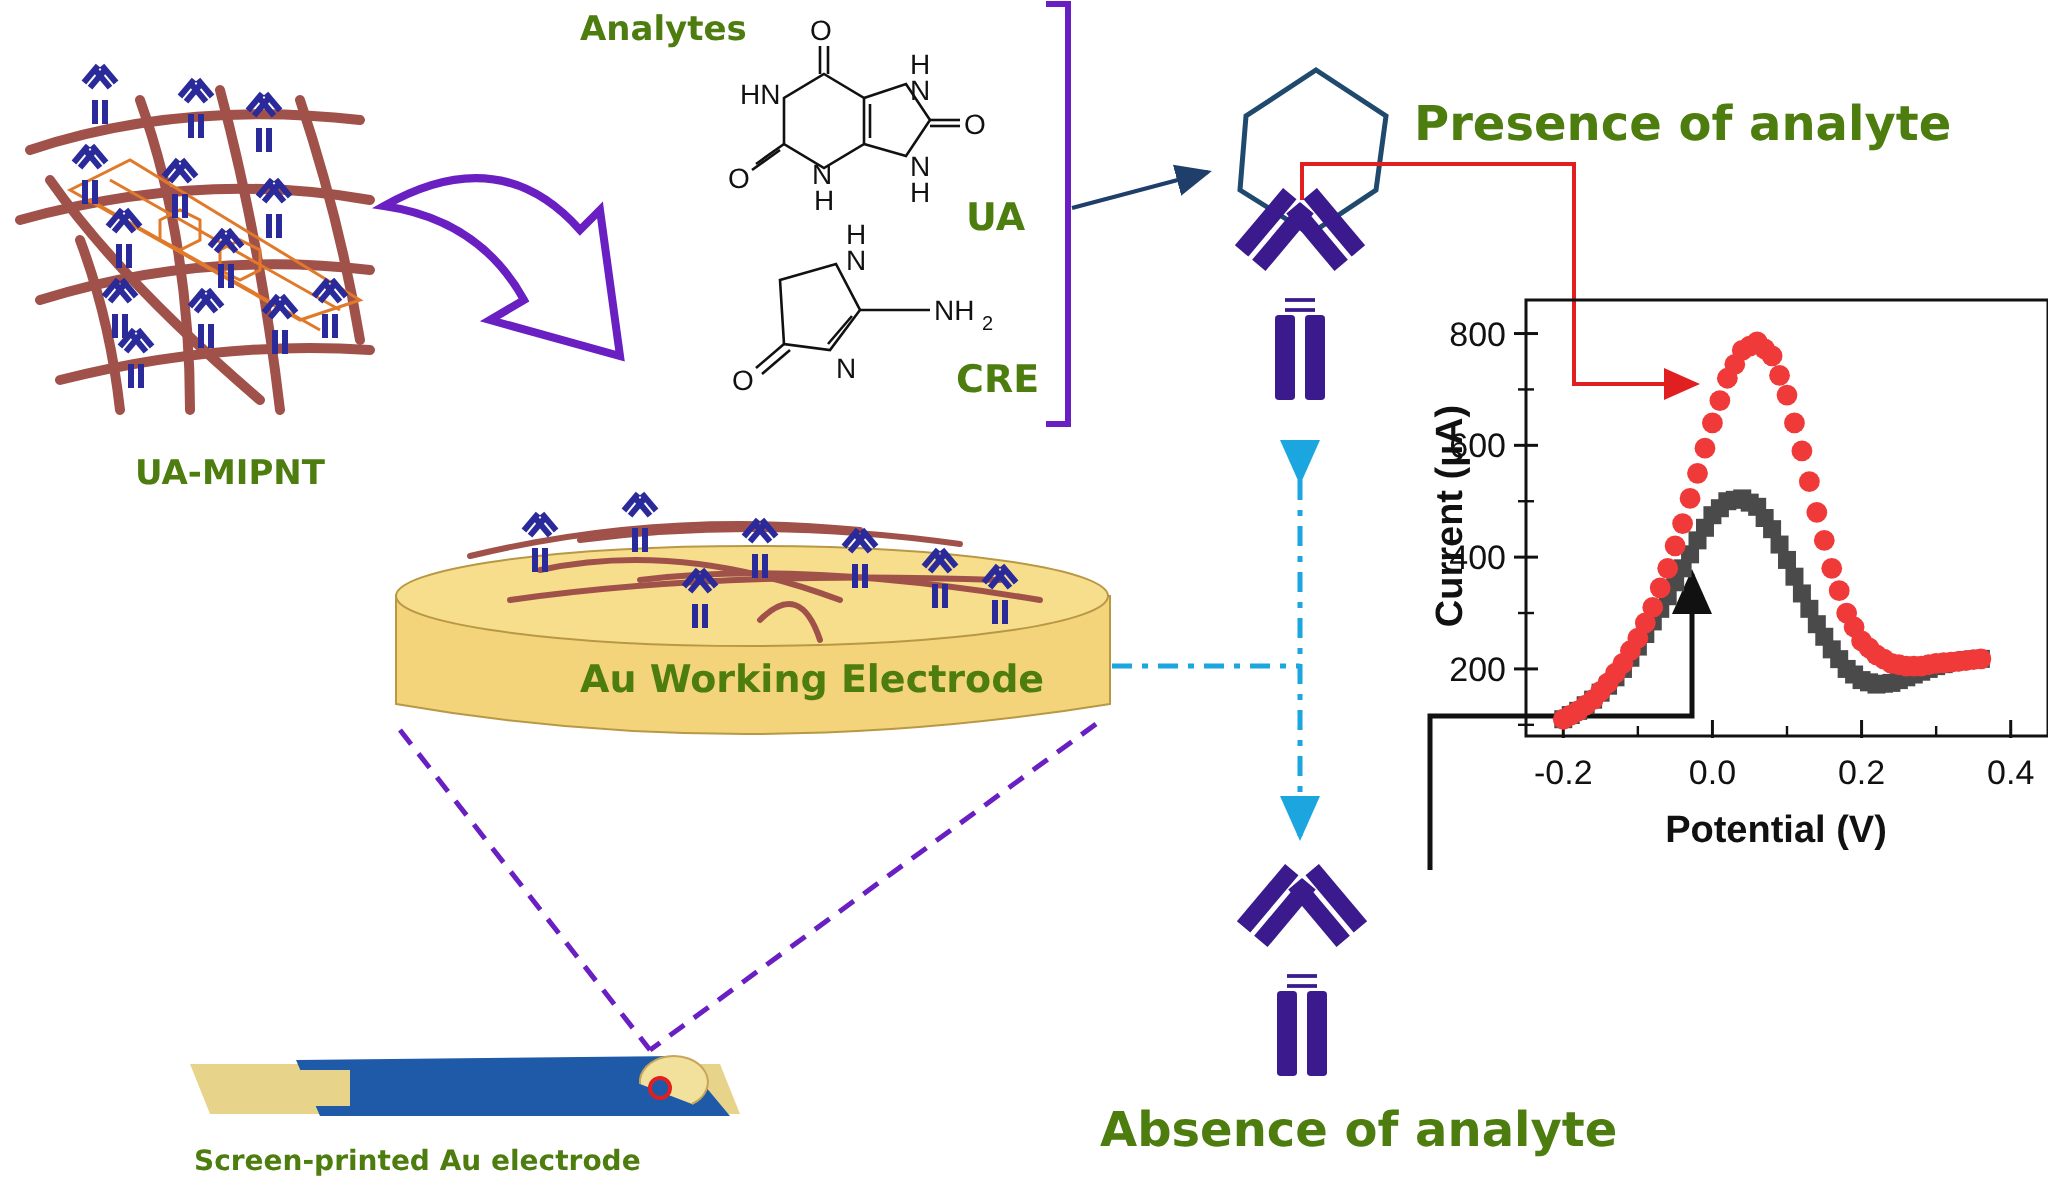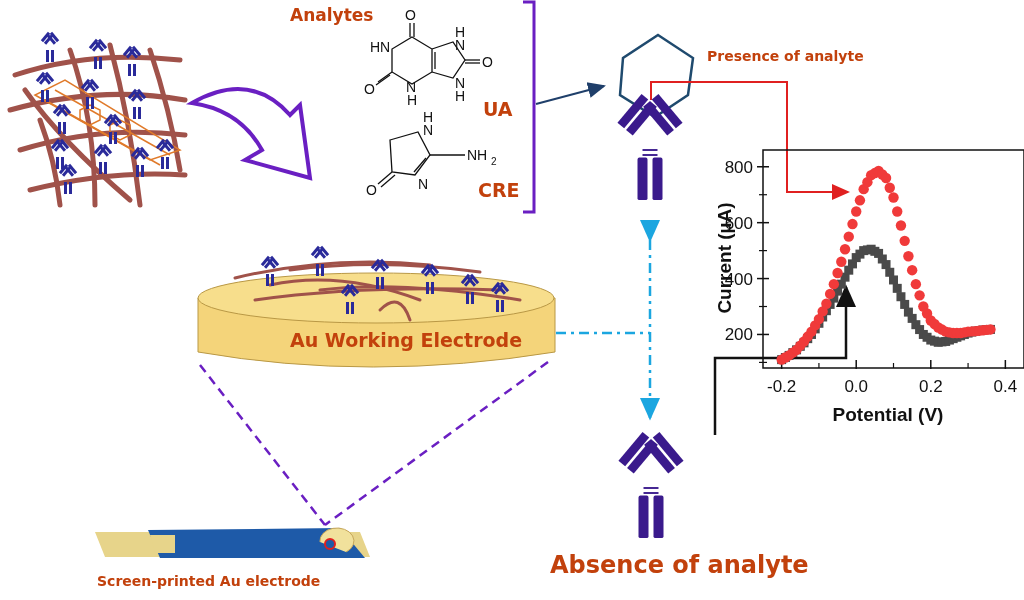--- a/index.html
+++ b/index.html
@@ -1,17 +1,17 @@
 <!DOCTYPE html>
 <html><head>
 <meta charset="utf-8">
 <style>
   html, body { margin:0; padding:0; background:#fff; }
   body { width:1024px; height:600px; position:relative; overflow:hidden; font-family:"Liberation Sans", sans-serif; }
-  .lbl { position:absolute; font-weight:bold; color:#c2410c; white-space:nowrap; font-family:"DejaVu Sans", sans-serif; }
+  .lbl { position:absolute; font-weight:bold; color:#4d7c0f; white-space:nowrap; font-family:"DejaVu Sans", sans-serif; }
   svg { position:absolute; left:0; top:0; }
   .ax { font-family:"Liberation Sans", sans-serif; font-size:17px; fill:#111; }
   .axt { font-family:"Liberation Sans", sans-serif; font-size:19px; font-weight:bold; fill:#111; }
   .chem { font-family:"Liberation Sans", sans-serif; font-size:14px; fill:#111; }
 </style>
 </head>
 <body>
 
 <svg id="art" width="1024" height="600" viewBox="0 0 1024 600">
   <defs>
@@ -325,20 +325,21 @@
           <circle cx="986.7142857142858" cy="329.85" r="5.2" fill="#f03a3a"></circle>
           <circle cx="990.4428571428572" cy="329.4307692307692" r="5.2" fill="#f03a3a"></circle>
         </g>
       </g>
     <text class="axt" x="0" y="0" transform="translate(731,258) rotate(-90)" text-anchor="middle">Current (µA)</text>
     <text class="axt" x="888" y="421" text-anchor="middle">Potential (V)</text>
   </g>
 </svg>
 
 <div class="lbl" style="left:60px;top:224px;width:110px;text-align:center;font-size:17px;line-height:26px;">
+  <div>UA-MIPNT</div>
 </div>
 <div class="lbl" style="left:290px;top:5px;font-size:17px;">Analytes</div>
 <div class="lbl" style="left:483px;top:98px;font-size:19px;">UA</div>
 <div class="lbl" style="left:478px;top:179px;font-size:19px;">CRE</div>
-<div class="lbl" style="left:707px;top:48px;font-size:14px;">Presence of analyte</div>
+<div class="lbl" style="left:707px;top:48px;font-size:24px;">Presence of analyte</div>
 <div class="lbl" style="left:550px;top:538px;font-size:24px;margin-top:13px;">Absence of analyte</div>
 <div class="lbl" style="left:258px;top:329px;font-size:19px;font-weight:bold;margin-left:32px;">Au Working Electrode</div>
 <div class="lbl" style="left:97px;top:573px;font-size:14px;">Screen-printed Au electrode</div>
 
 </body></html>

